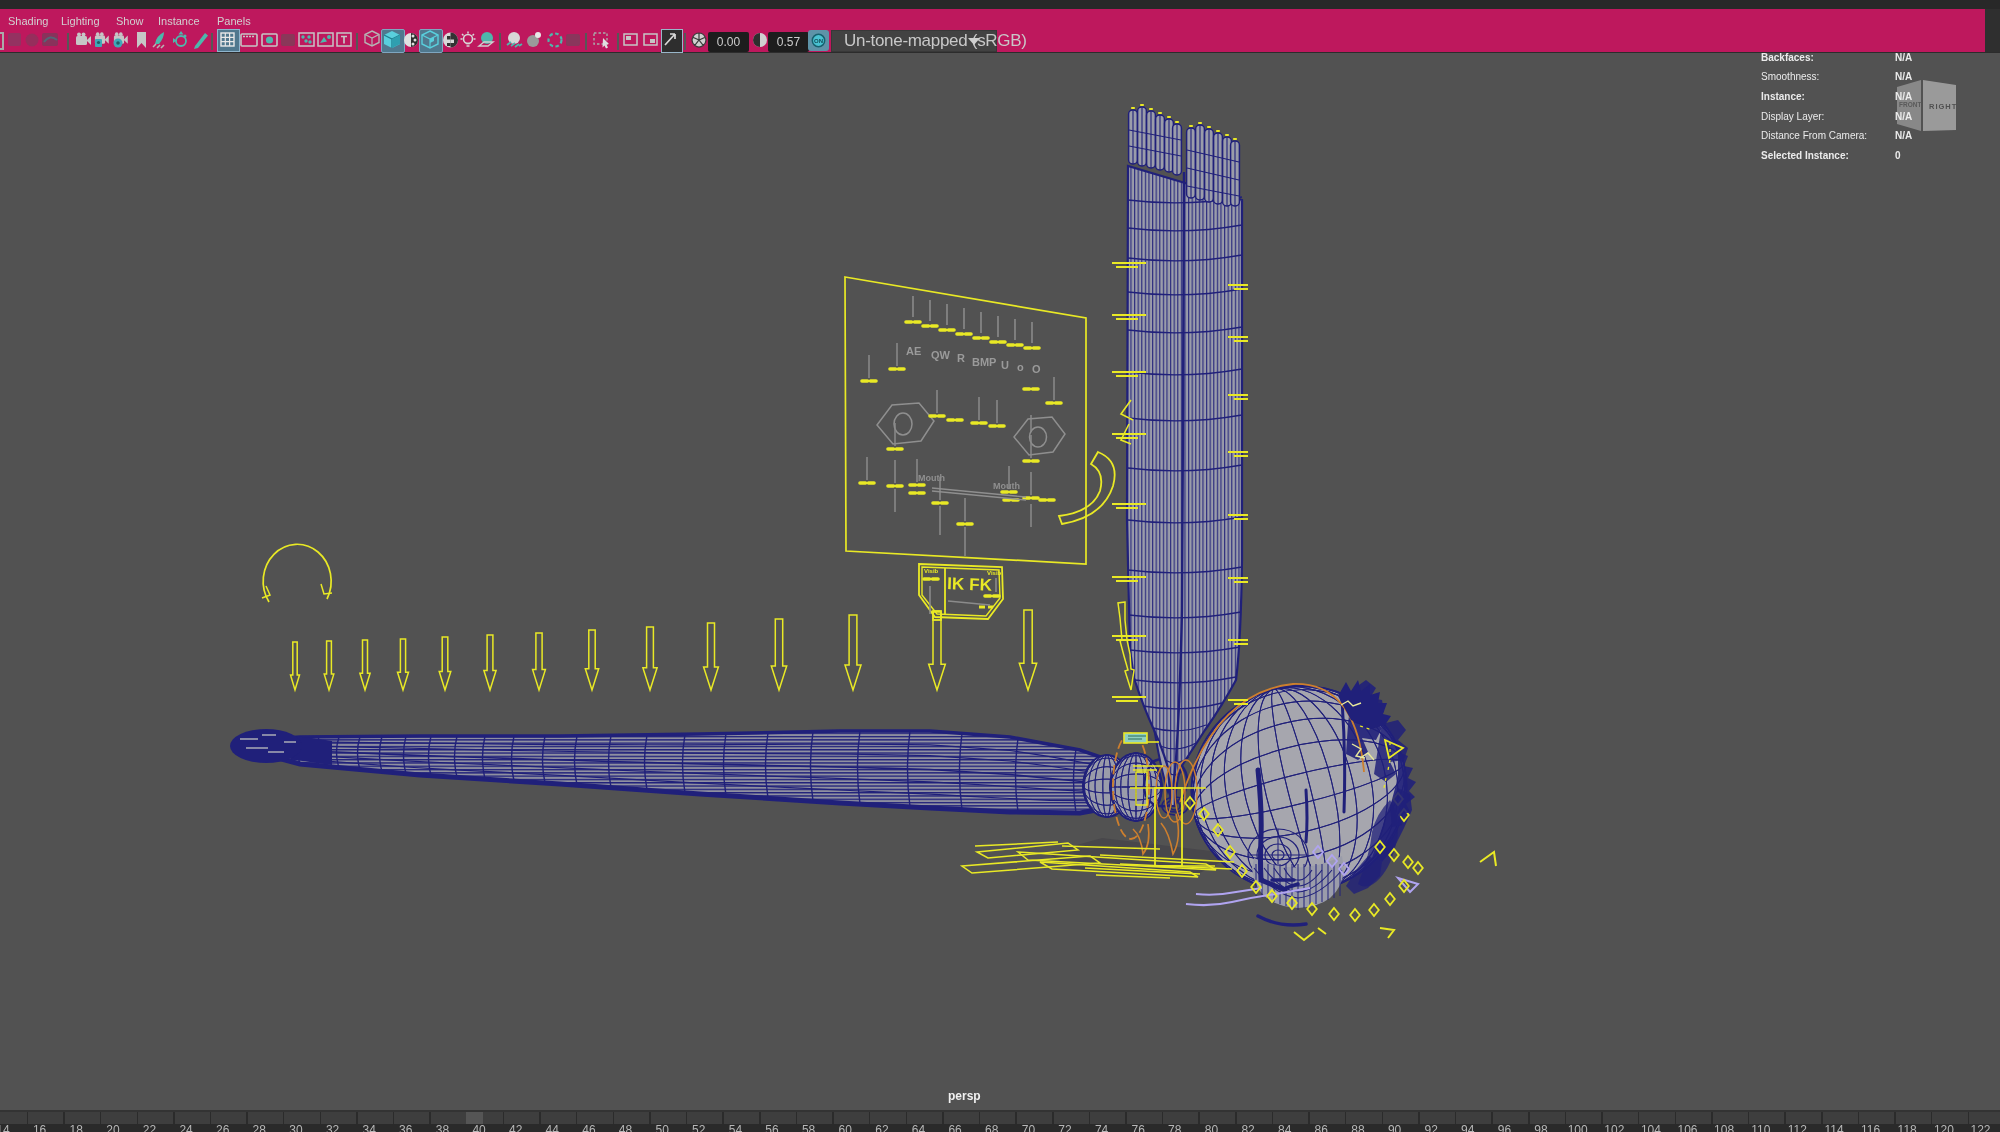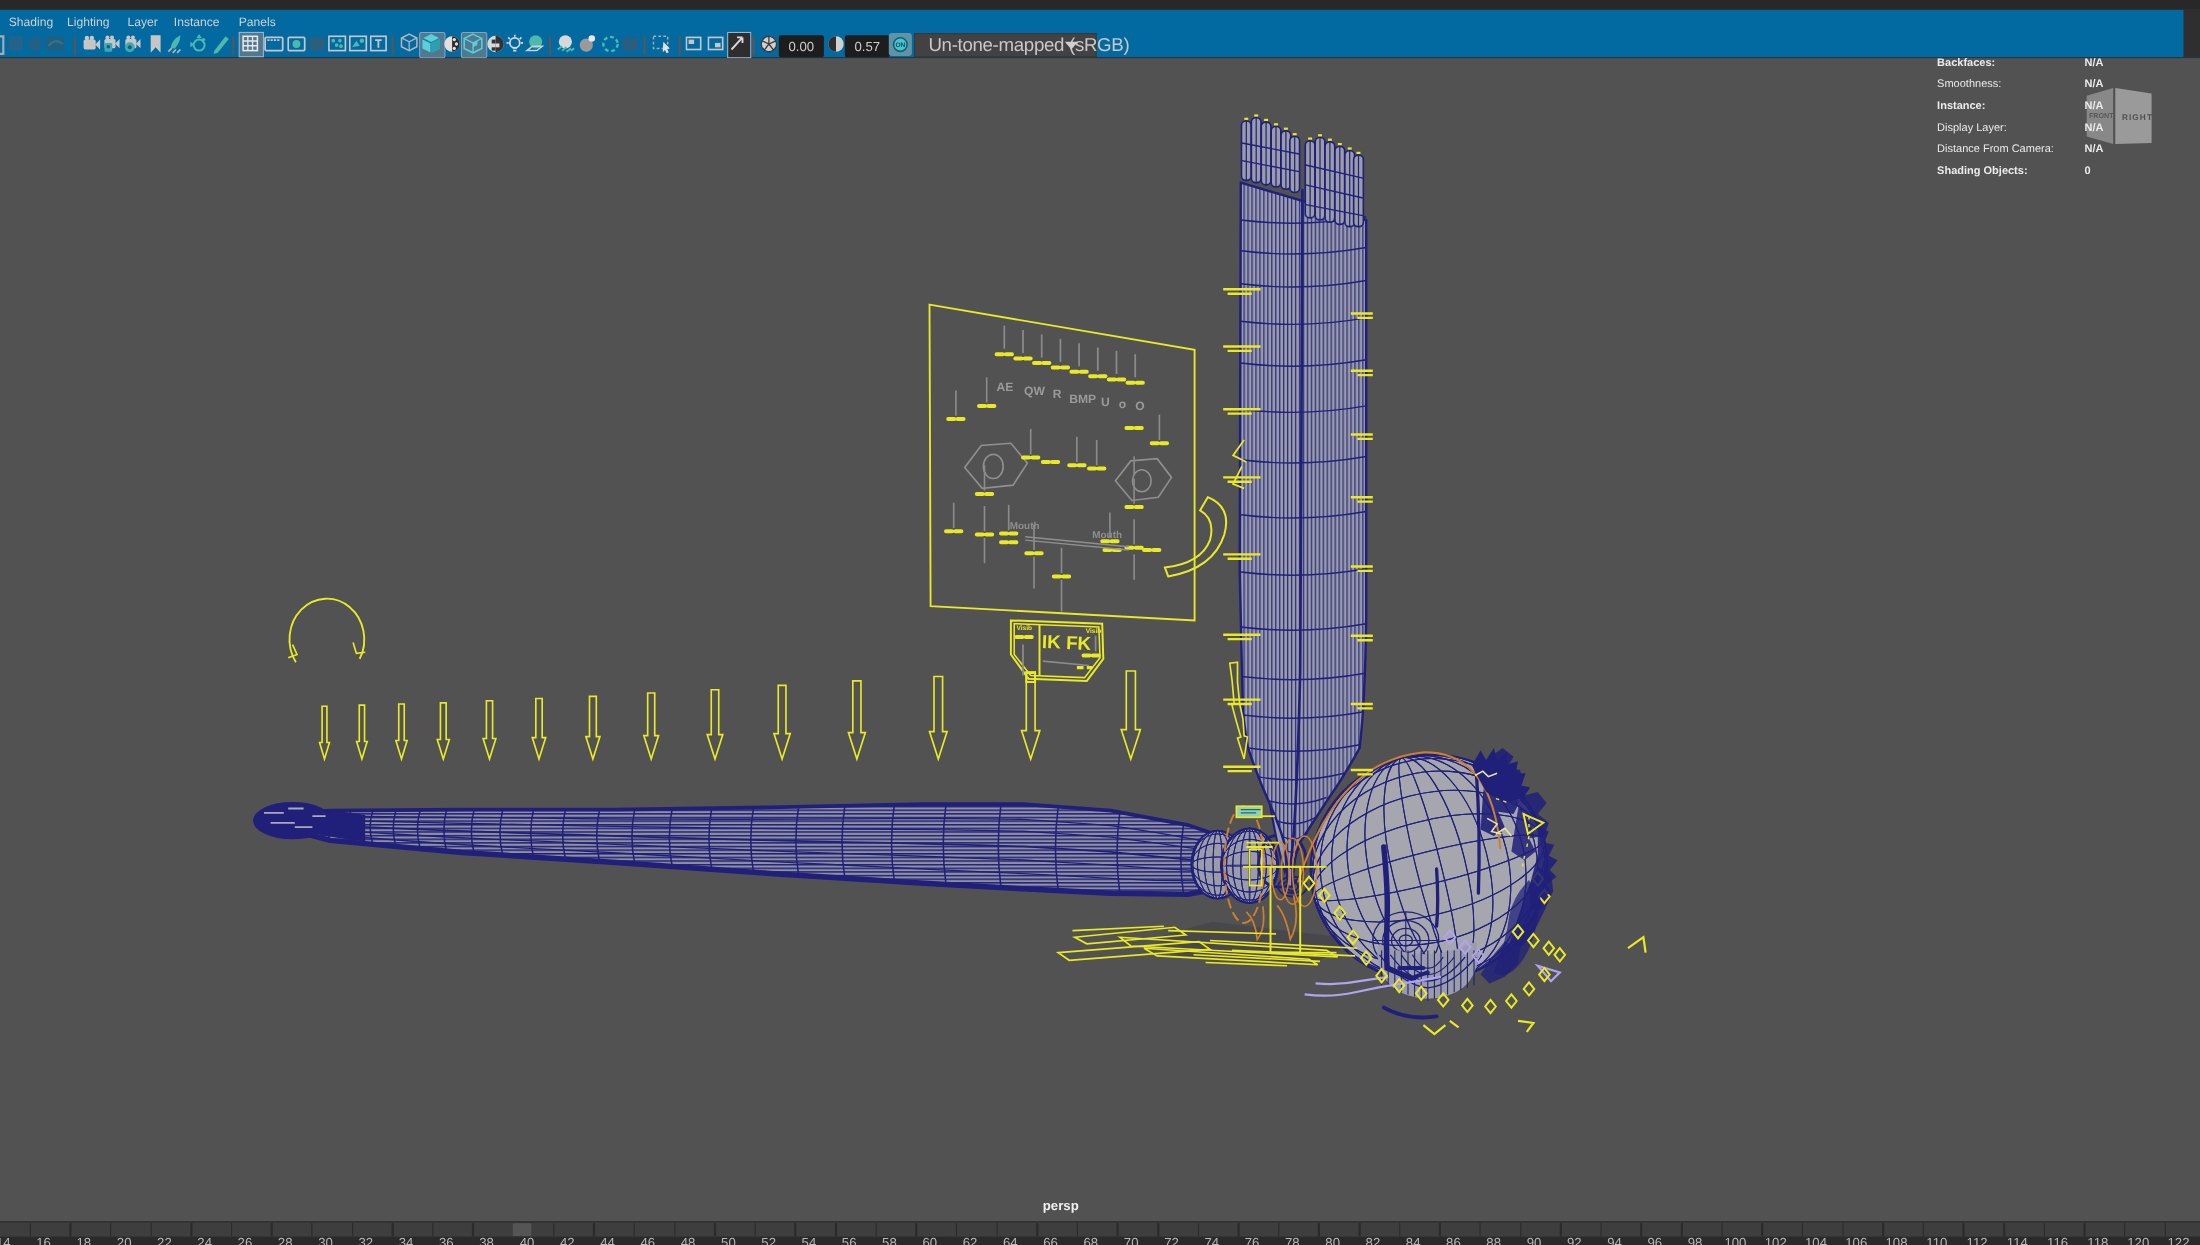--- a/index.html
+++ b/index.html
@@ -1,28 +1,28 @@
 <!DOCTYPE html>
 <html><head><meta charset="utf-8"><style>
 *{margin:0;padding:0;box-sizing:content-box}
 body{width:2000px;height:1132px;overflow:hidden;background:#525252;font-family:"Liberation Sans",sans-serif;position:relative;-webkit-font-smoothing:antialiased}
 .topstrip{position:absolute;left:0;top:0;width:2000px;height:9px;background:#282828}
-.bar{position:absolute;left:0;top:9px;width:2000px;height:43px;background:#0369a1;border-bottom:1px solid #2c2c2c}
+.bar{position:absolute;left:0;top:9px;width:2000px;height:43px;background:#be185d;border-bottom:1px solid #2c2c2c}
 .menu{position:absolute;top:6px;font-size:11px;color:rgba(210,210,210,0.99)}
 .viewport{position:absolute;left:0;top:53px;width:2000px;height:1057px;background:#525252}
 .persp{position:absolute;left:948px;top:1089px;font-size:12px;font-weight:bold;color:rgba(242,242,242,0.99)}
 .tl1{position:absolute;left:0;top:1110px;width:2000px;height:2px;background:#333}
 .tl2{position:absolute;left:0;top:1112px;width:2000px;height:12px;background:#3e3e3e}
 .tl3{position:absolute;left:0;top:1124px;width:2000px;height:8px;background:#2a2a2a;overflow:hidden}
 </style></head><body>
 <div class="topstrip"></div>
 <div class="bar">
 <span class="menu" style="left:8px">Shading</span>
 <span class="menu" style="left:61px">Lighting</span>
-<span class="menu" style="left:116px">Layer</span>
+<span class="menu" style="left:116px">Show</span>
 <span class="menu" style="left:158px">Instance</span>
 <span class="menu" style="left:217px">Panels</span>
 <svg style="position:absolute;left:0px;top:21px" width="6" height="22" viewBox="0 0 6 22">
       <path d="M0,3 h3 v16 h-3" fill="none" stroke="#aaa" stroke-width="2"></path>
     </svg>
 <svg style="position:absolute;left:6px;top:21px" width="18" height="22" viewBox="0 0 18 22">
       <rect x="2" y="3" width="13" height="13" rx="2" fill="#565b68" opacity="0.4"></rect>
     </svg>
 <svg style="position:absolute;left:24px;top:21px" width="18" height="22" viewBox="0 0 18 22">
       <circle cx="8" cy="10" r="6.5" fill="#54545c" opacity="0.38"></circle>
@@ -637,21 +637,21 @@
 <div style="position:absolute;left:1761px;top:-1.5px;font-size:10px;font-weight:bold;color:rgba(237,237,237,0.99)">Backfaces:</div>
 <div style="position:absolute;left:1895px;top:-1.5px;font-size:10px;font-weight:bold;color:rgba(237,237,237,0.99)">N/A</div>
 <div style="position:absolute;left:1761px;top:18.0px;font-size:10px;font-weight:normal;color:rgba(237,237,237,0.99)">Smoothness:</div>
 <div style="position:absolute;left:1895px;top:18.0px;font-size:10px;font-weight:bold;color:rgba(237,237,237,0.99)">N/A</div>
 <div style="position:absolute;left:1761px;top:37.5px;font-size:10px;font-weight:bold;color:rgba(237,237,237,0.99)">Instance:</div>
 <div style="position:absolute;left:1895px;top:37.5px;font-size:10px;font-weight:bold;color:rgba(237,237,237,0.99)">N/A</div>
 <div style="position:absolute;left:1761px;top:57.5px;font-size:10px;font-weight:normal;color:rgba(237,237,237,0.99)">Display Layer:</div>
 <div style="position:absolute;left:1895px;top:57.5px;font-size:10px;font-weight:bold;color:rgba(237,237,237,0.99)">N/A</div>
 <div style="position:absolute;left:1761px;top:77.0px;font-size:10px;font-weight:normal;color:rgba(237,237,237,0.99)">Distance From Camera:</div>
 <div style="position:absolute;left:1895px;top:77.0px;font-size:10px;font-weight:bold;color:rgba(237,237,237,0.99)">N/A</div>
-<div style="position:absolute;left:1761px;top:96.5px;font-size:10px;font-weight:bold;color:rgba(237,237,237,0.99)">Shading Objects:</div>
+<div style="position:absolute;left:1761px;top:96.5px;font-size:10px;font-weight:bold;color:rgba(237,237,237,0.99)">Selected Instance:</div>
 <div style="position:absolute;left:1895px;top:96.5px;font-size:10px;font-weight:bold;color:rgba(237,237,237,0.99)">0</div>
 </div>
 <div class="persp">persp</div>
 <div class="tl1"></div>
 <div class="tl2">
     <div style="position:absolute;left:26.6px;top:0;width:1.5px;height:12px;background:#2b2b2b"></div>
 <div style="position:absolute;left:63.2px;top:0;width:1.5px;height:12px;background:#2b2b2b"></div>
 <div style="position:absolute;left:99.8px;top:0;width:1.5px;height:12px;background:#2b2b2b"></div>
 <div style="position:absolute;left:136.5px;top:0;width:1.5px;height:12px;background:#2b2b2b"></div>
 <div style="position:absolute;left:173.1px;top:0;width:1.5px;height:12px;background:#2b2b2b"></div>

